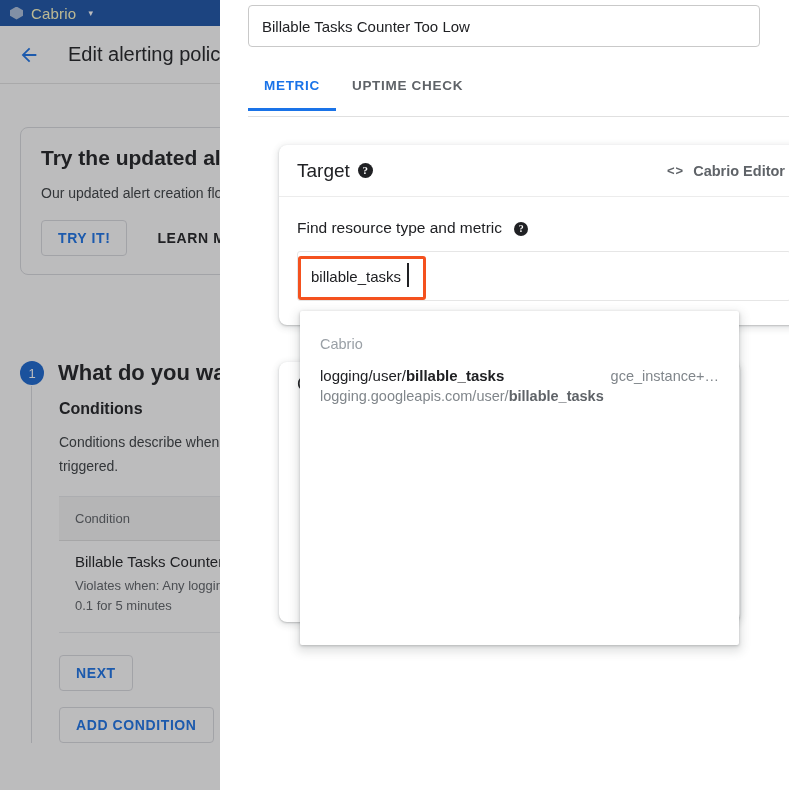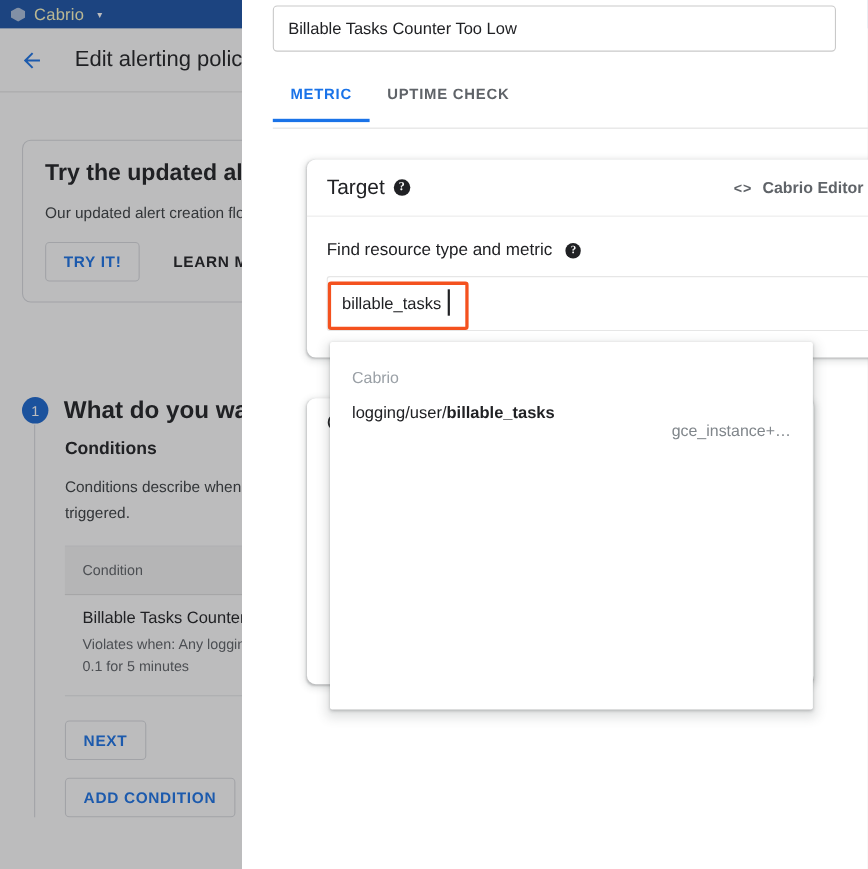--- a/index.html
+++ b/index.html
@@ -429,21 +429,20 @@
     color: #9aa0a6;
     padding: 25px 20px 0 20px;
   }
   .suggest-item {
     padding: 15px 20px 12px 20px;
     display: block;
   }
   .sugg-row1 {
     display: flex;
     align-items: baseline;
-    flex-direction: column;
   }
   .sugg-primary {
     font-size: 15px;
     color: #202124;
     white-space: nowrap;
   }
   .sugg-primary b { font-weight: bold; }
   .sugg-right {
     margin-left: auto;
     font-size: 14.5px;
@@ -557,18 +556,19 @@
       </div>
     </div>
 
     <div class="suggest">
       <div class="suggest-group">Cabrio</div>
       <div class="suggest-item">
         <div class="sugg-row1">
           <div class="sugg-primary"><span>logging/user/</span><b>billable_tasks</b></div>
           <div class="sugg-right">gce_instance+…</div>
         </div>
+        <div class="sugg-secondary"><span>logging.googleapis.com/user/</span><b>billable_tasks</b></div>
       </div>
     </div>
 
   </div>
 
 </div>
 
 </body></html>

